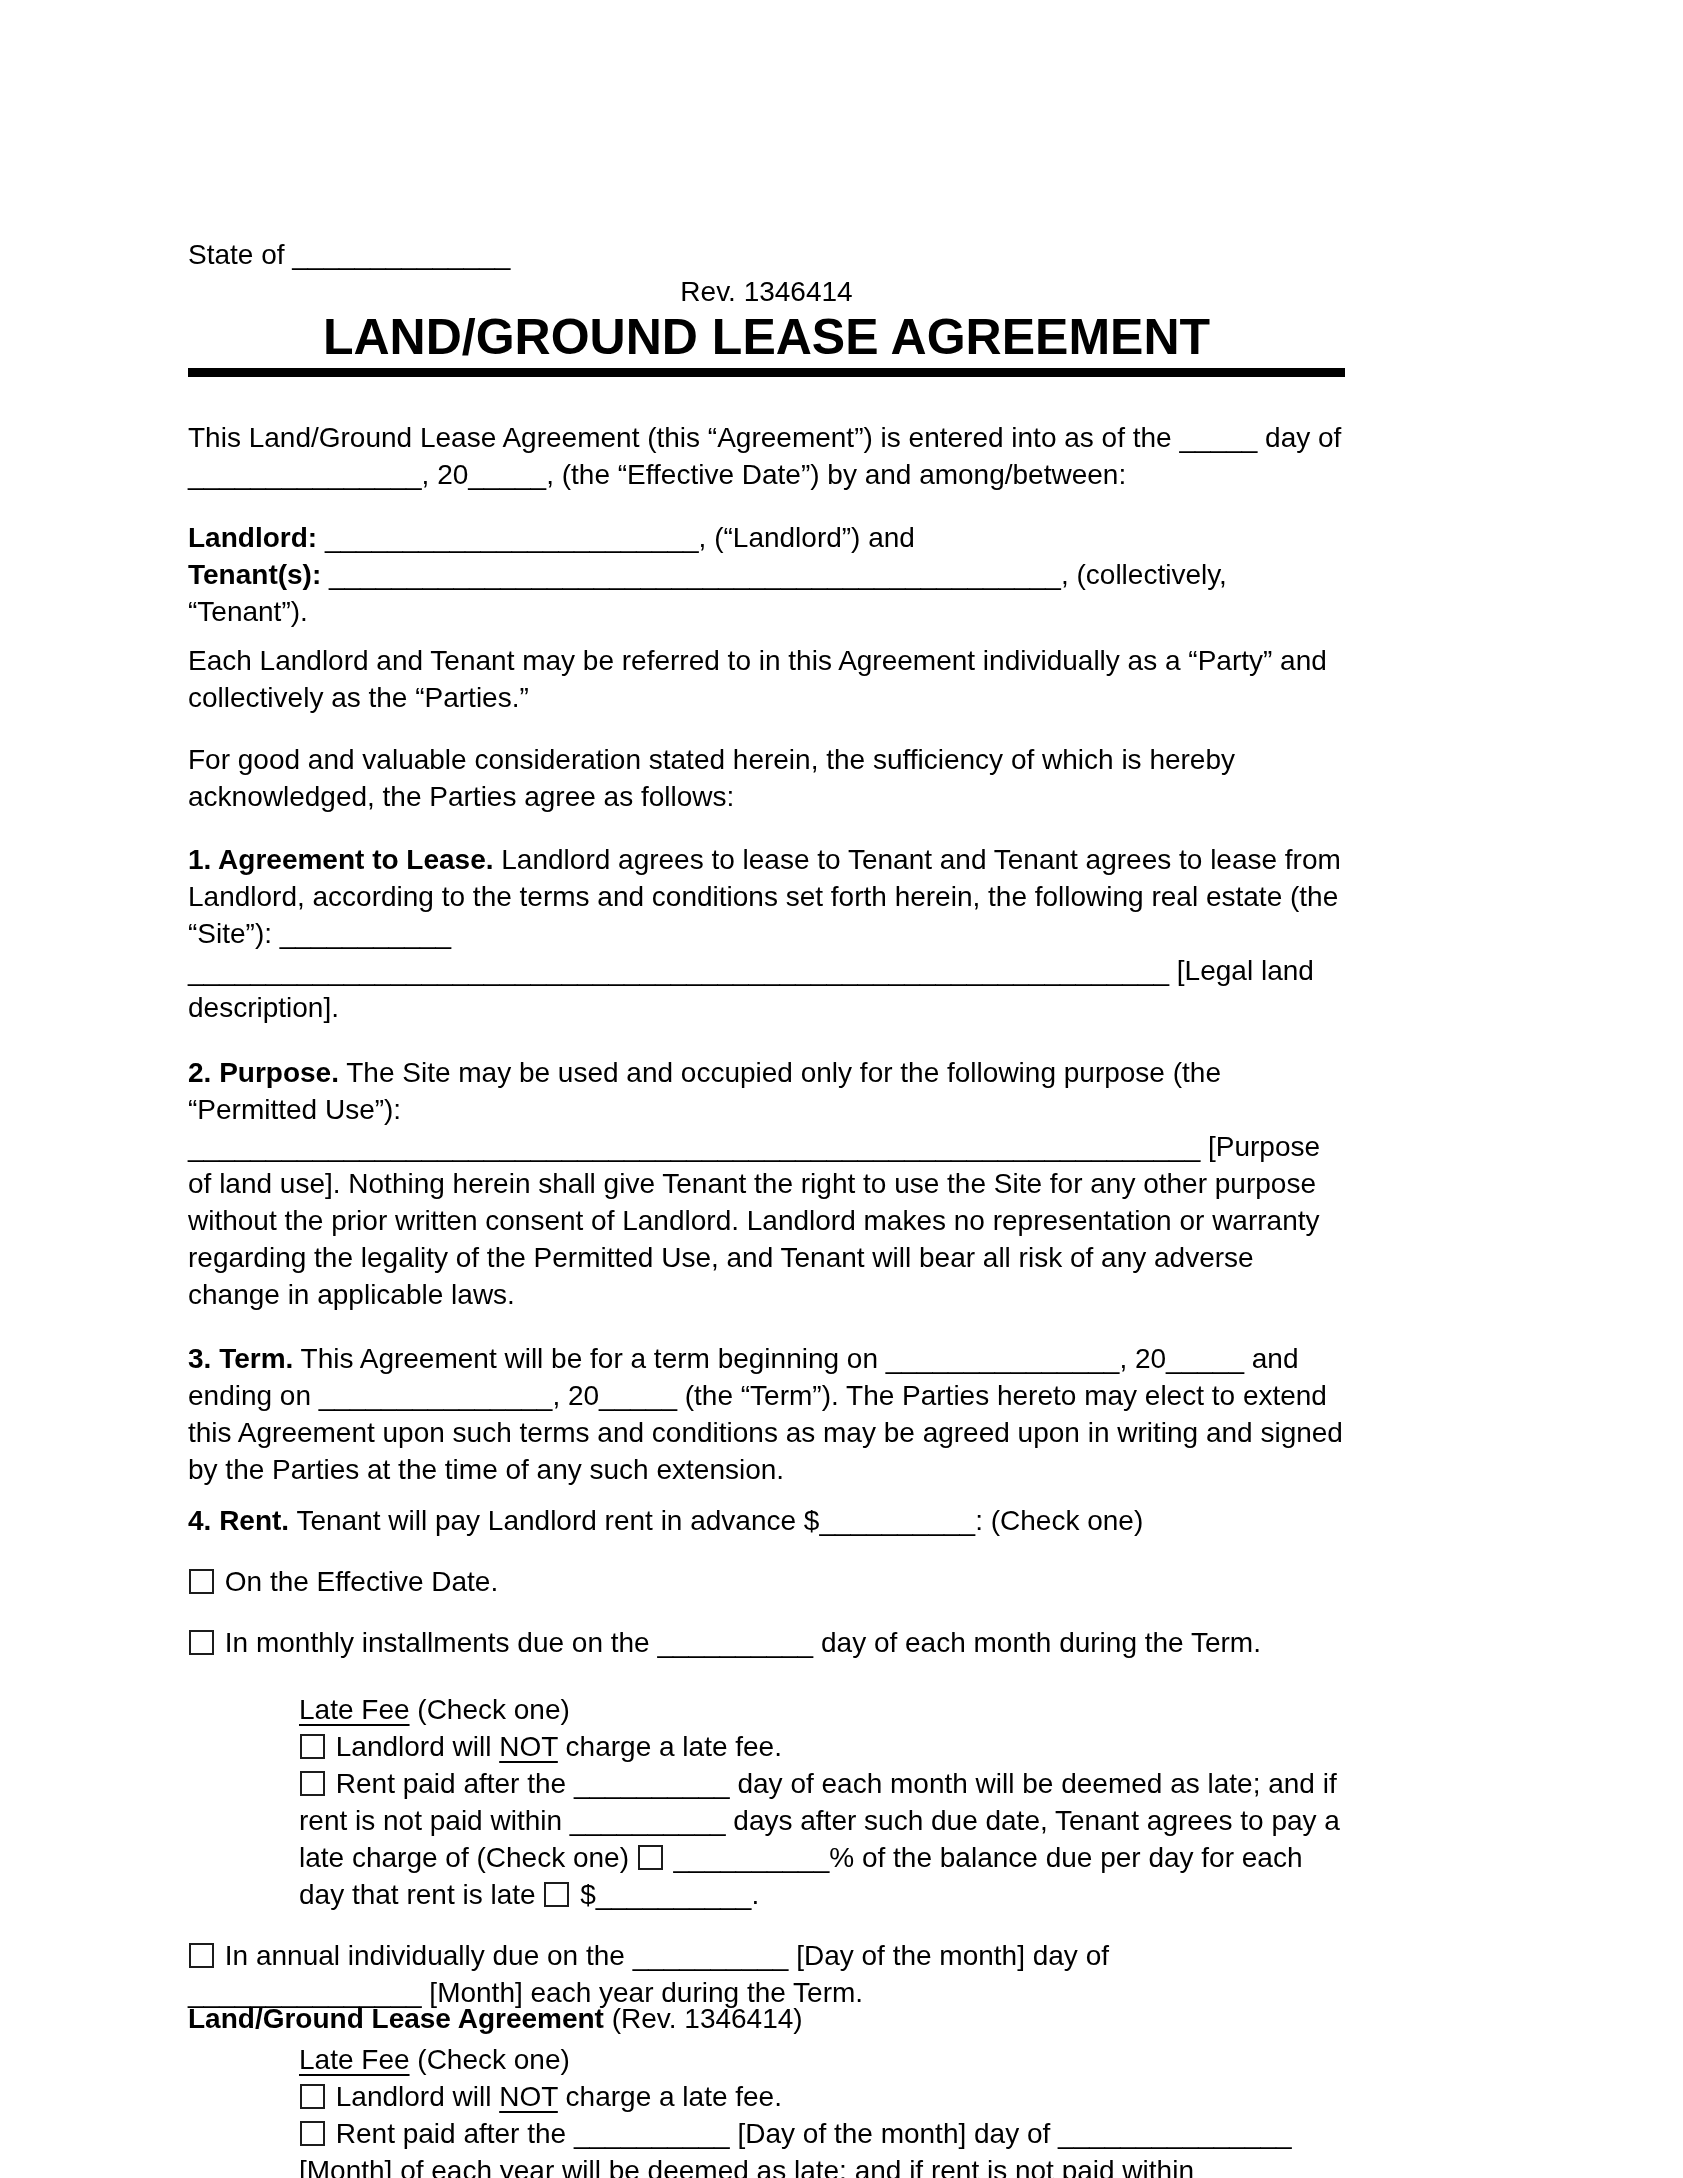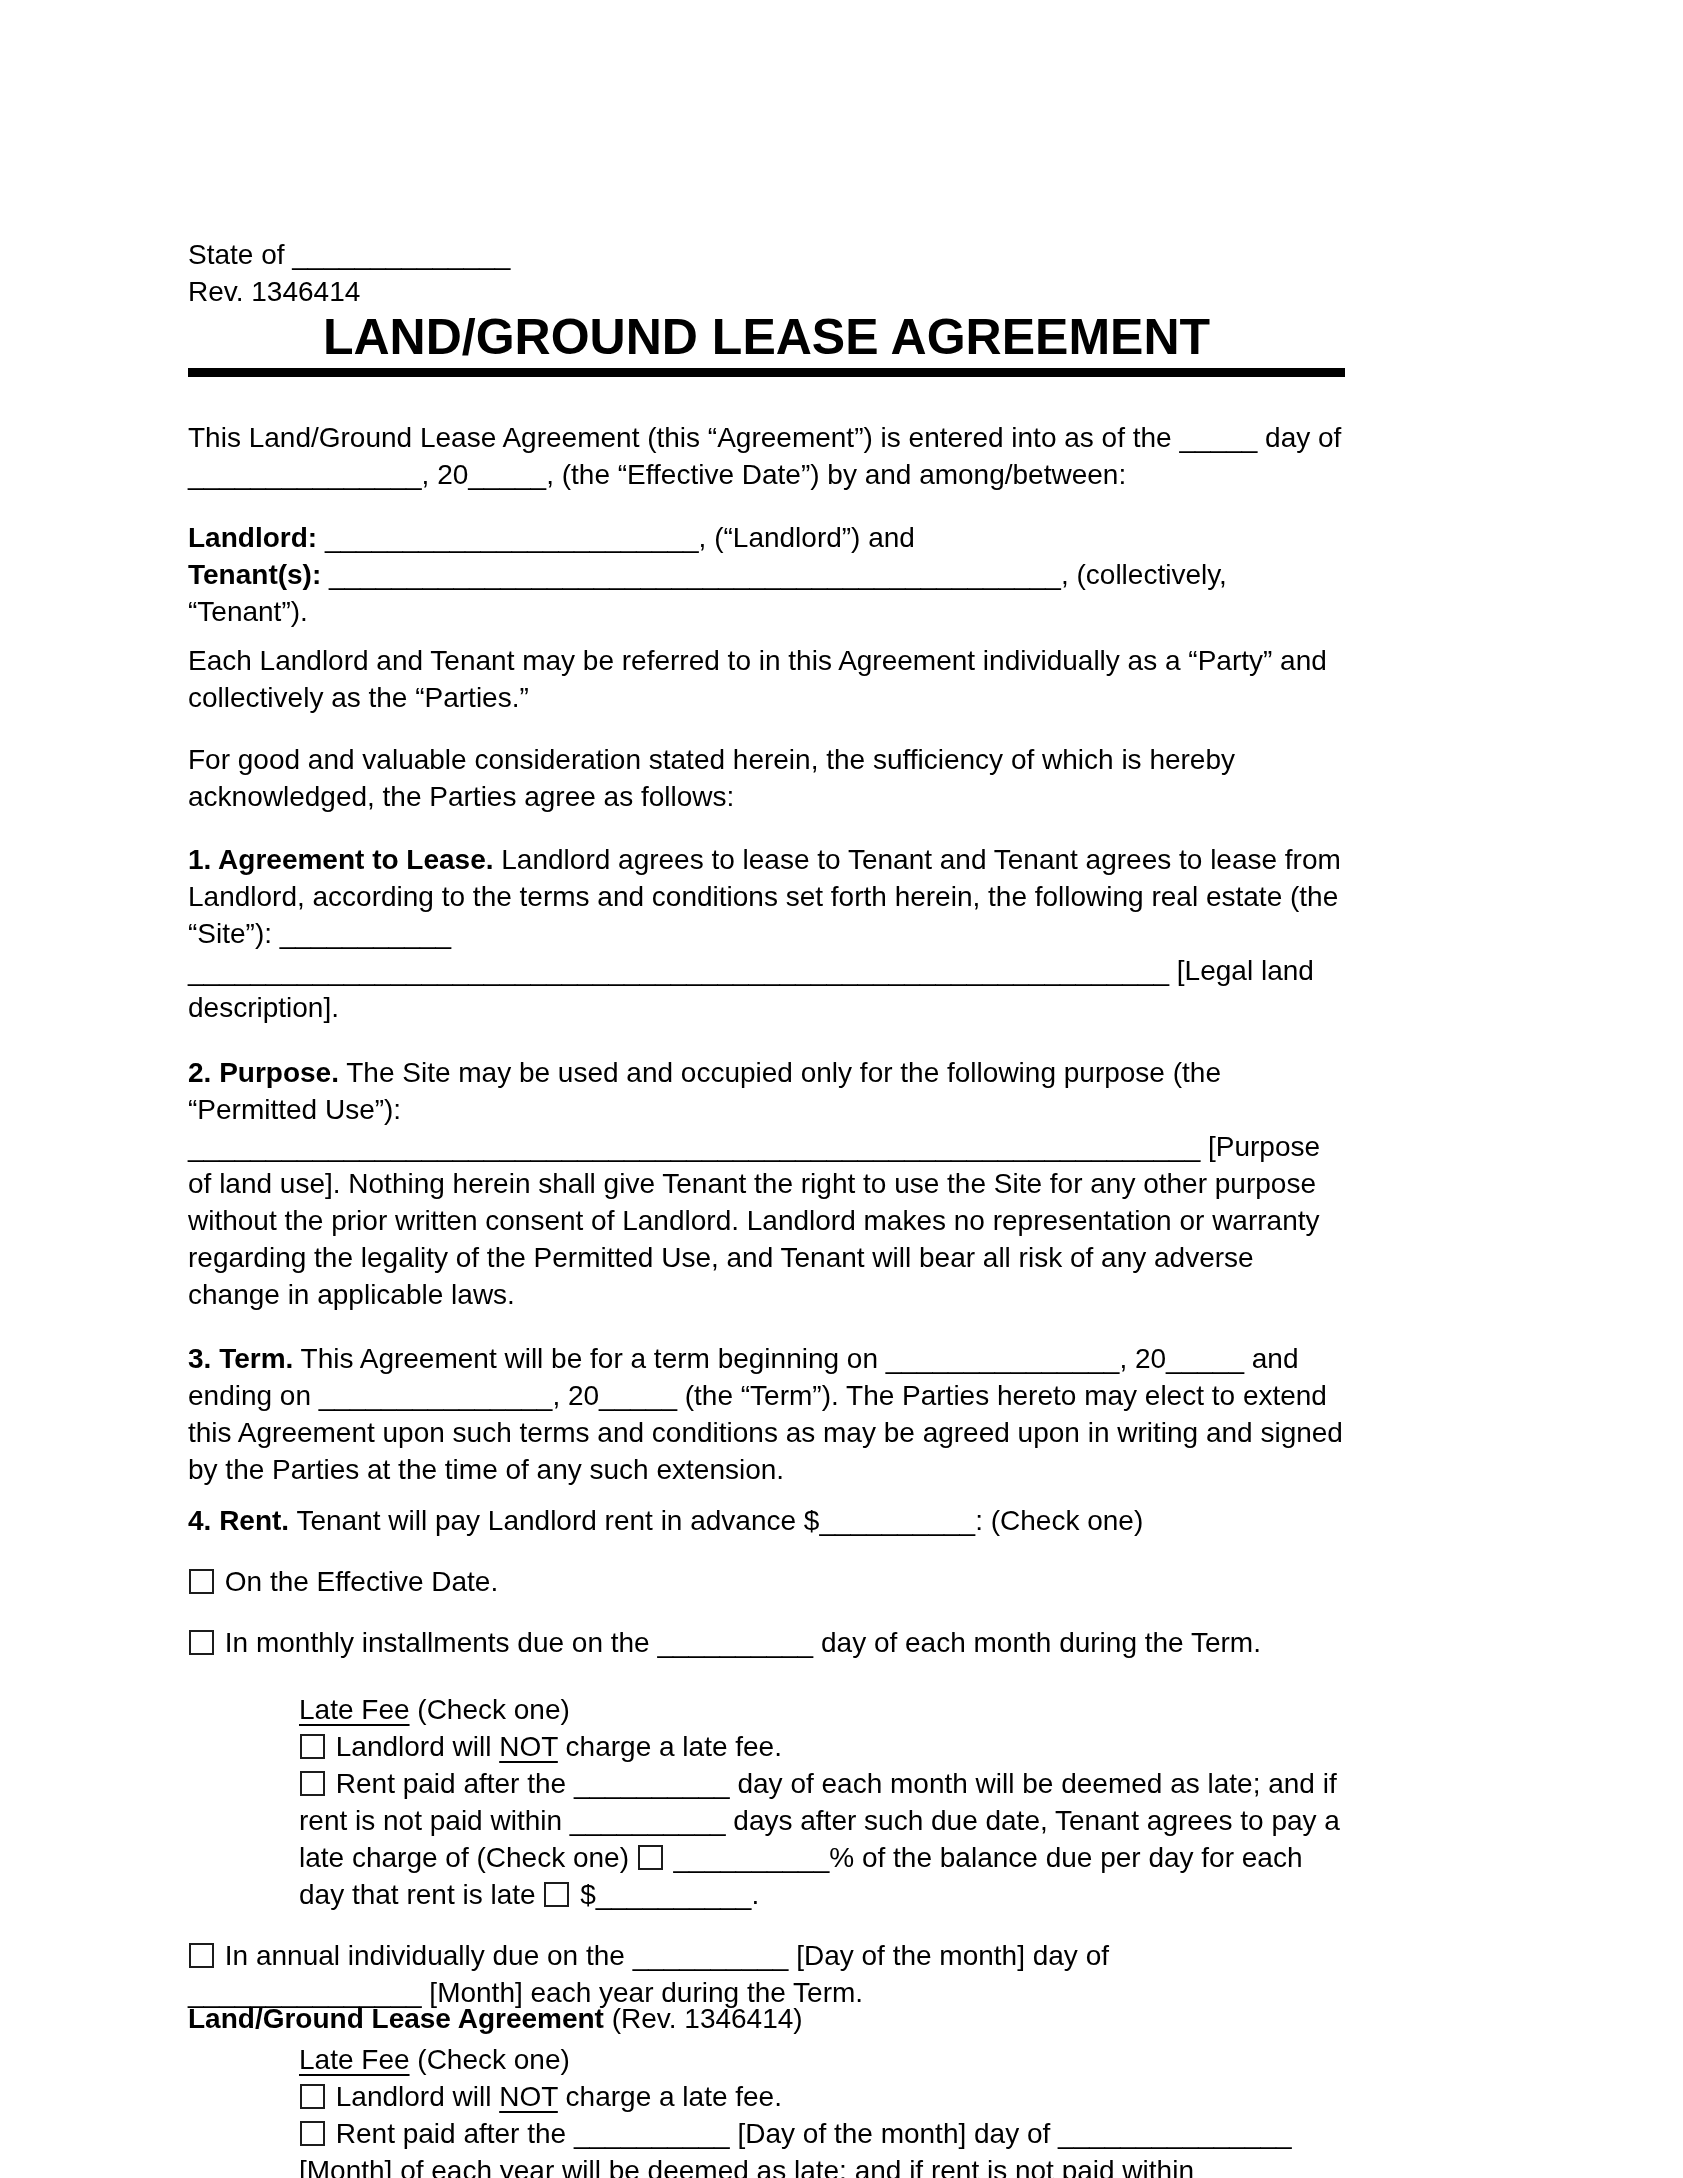--- a/index.html
+++ b/index.html
@@ -6,21 +6,21 @@
   body {
     width:1683px; height:2178px;
     background:#ffffff; color:#000;
     font-family:"Liberation Sans", sans-serif;
     font-size:28px; line-height:37px;
     position:relative; overflow:hidden;
   }
   .page { box-sizing:border-box; width:1531px; height:2178px;
           padding:236px 186px 0 188px; position:relative; }
   .state-line { margin:0; }
-  .rev-line { margin:0; text-align:left; }
+  .rev-line { margin:0; text-align:center; }
   .doc-title { margin:0; text-align:center; font-weight:bold;
                font-size:50px; line-height:55px; letter-spacing:0; }
   .title-rule { height:9px; background:#000; margin-top:3px; }
   p { margin:0; }
   .p-intro    { margin-top:42px; }
   .p-landlord { margin-top:26px; }
   .p-tenant   { }
   .p-parties  { margin-top:12px; }
   .p-consider { margin-top:25px; }
   .p-s1 { margin-top:26px; }

